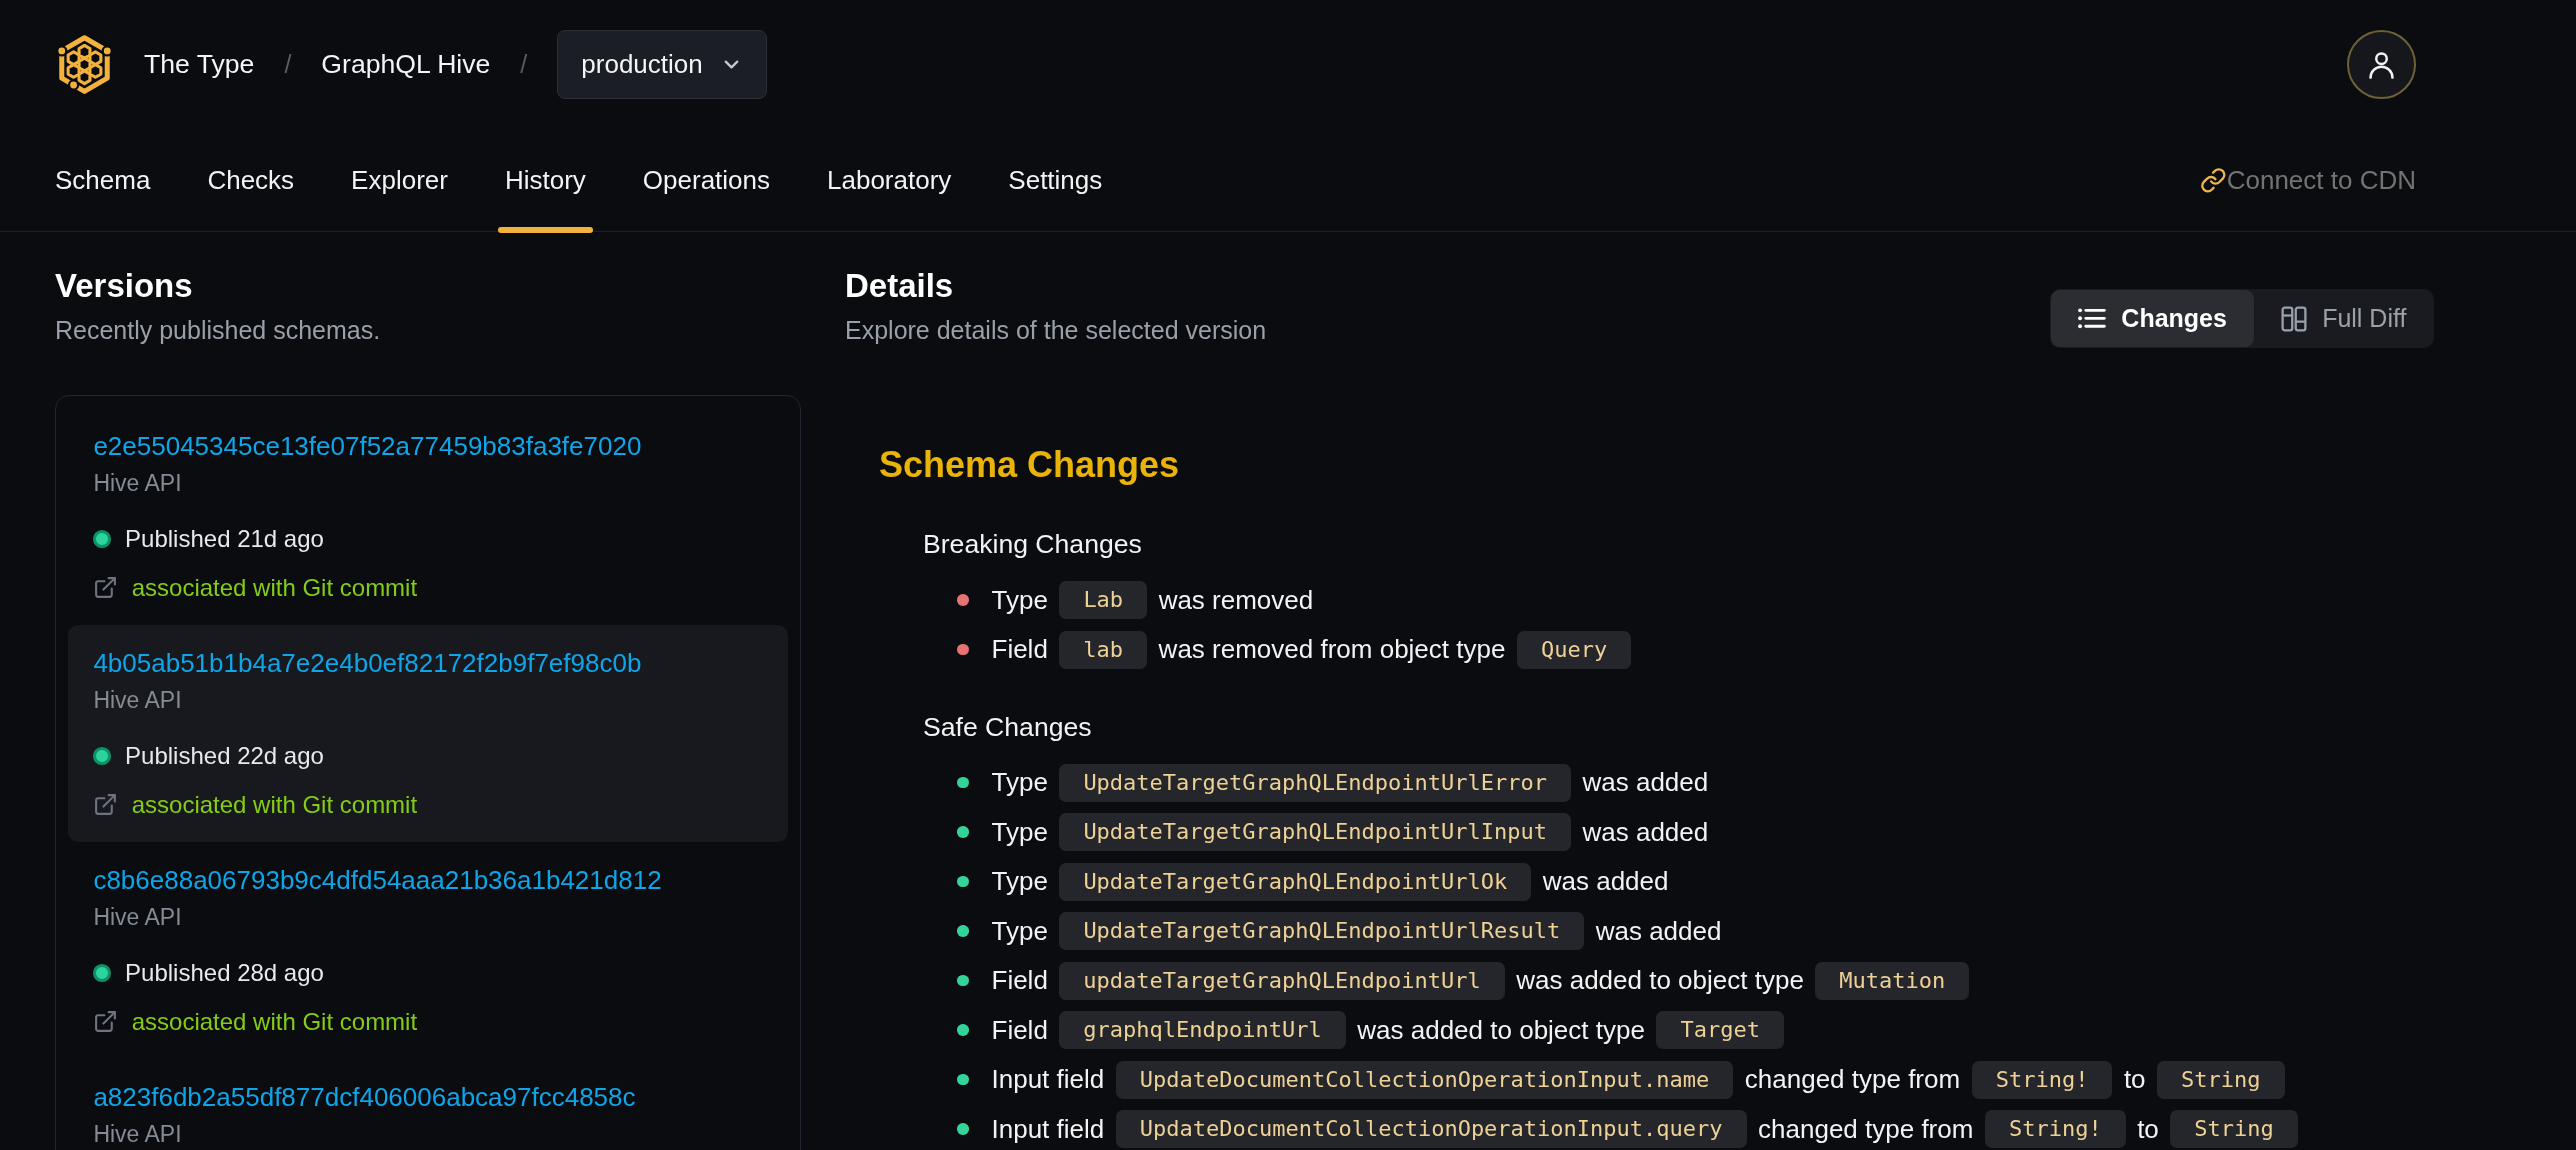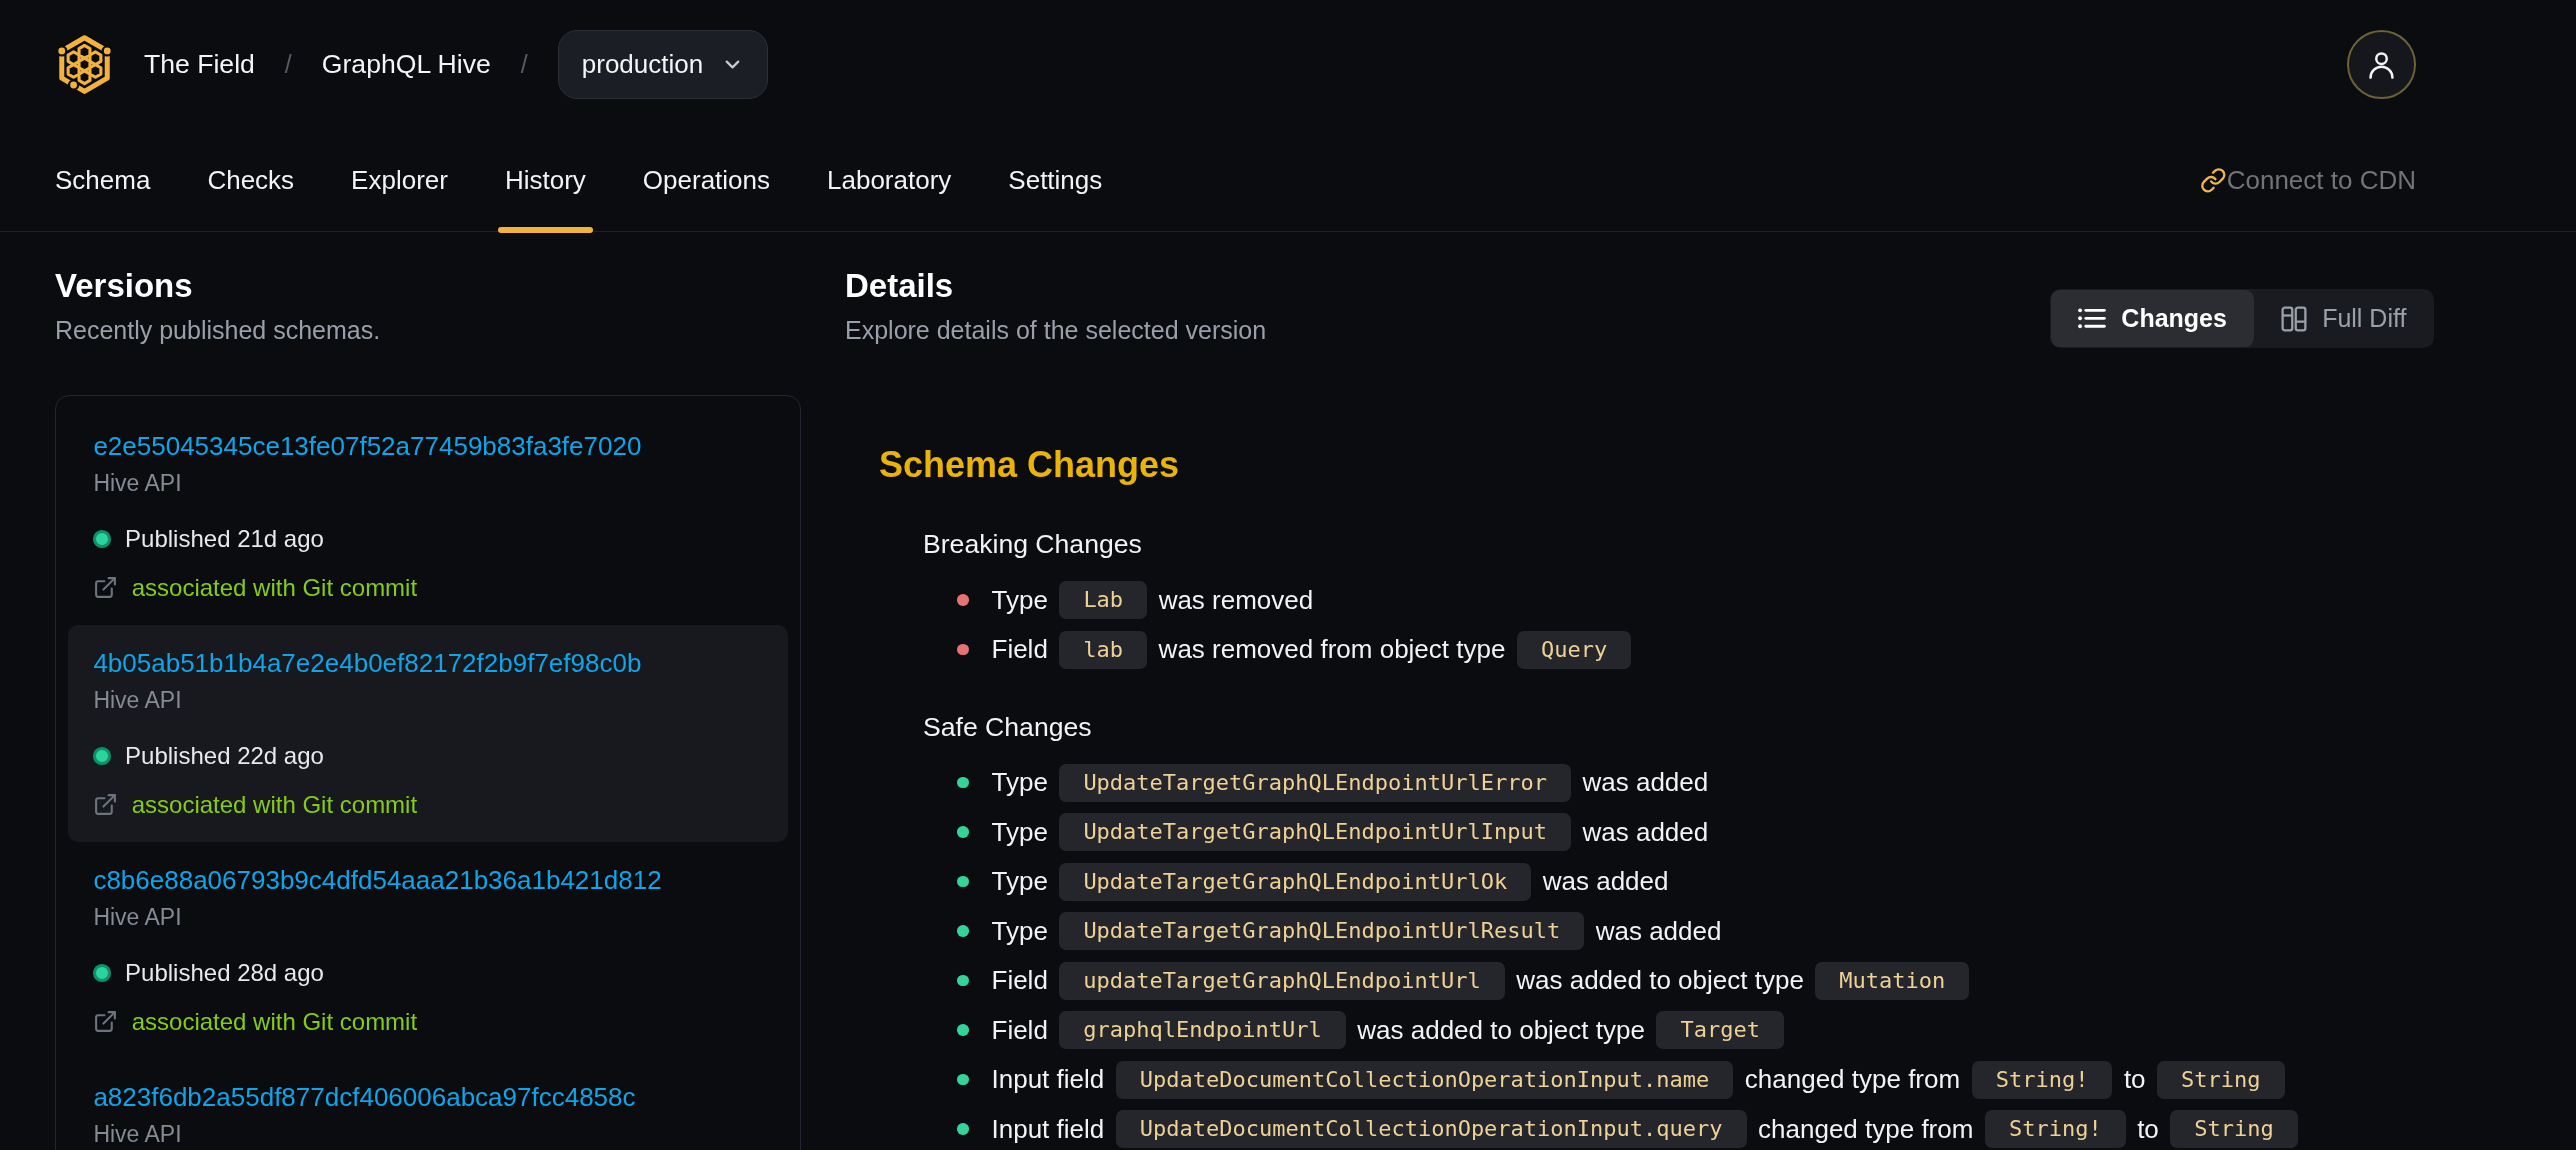--- a/index.html
+++ b/index.html
@@ -8,21 +8,21 @@
     width:2576px; height:1151px; overflow:hidden;
     background:#0a0c10; color:#eef0f3;
     font-family:"Liberation Sans", sans-serif;
   }
   
   .top { display:flex; align-items:center; height:129px; padding:0 160px 0 55px; }
   .logo { width:59px; height:60px; flex:none; }
   .crumb { font-size:26.6px; font-weight:500; color:#f4f5f7; margin-left:30px; }
   .crumb-sep { font-size:25px; color:#565c66; margin-left:30px; }
   .target-btn { margin-left:30px; display:flex; align-items:center; gap:17.7px;
-    background:#1b1e24; border:0.9px solid #2b2f37; border-radius:19px;
+    background:#1b1e24; border:0.9px solid #2b2f37; border-radius:8px;
     height:69px; padding:0 23px; font-size:26px; color:#f4f5f7; cursor:pointer; }
   .avatar { margin-left:auto; width:69px; height:69px; border-radius:50%;
     background:#15171c; border:2.7px solid #6e6134; display:flex; align-items:center; justify-content:center; cursor:pointer; }
   
   .nav { display:flex; align-items:center; height:103px; padding:0 160px 0 55px;
     border-bottom:1.8px solid #1c2028; }
   .tab { font-size:26px; color:#f2f3f5; margin-right:57px; height:100%;
     display:flex; align-items:center; position:relative; cursor:pointer; }
   .tab.active::after { content:""; position:absolute; left:-7px; right:-7px; bottom:-1.8px;
     height:6.2px; border-radius:3.5px; background:#f3b23c; }
@@ -81,21 +81,21 @@
       <path d="M32 39.5 L38 43 L38 50 L32 53.5 L26 50 L26 43 Z"></path>
       <path d="M20 18.5 L26 22 L26 29 L20 32.5 L14 29 L14 22 Z"></path>
       <path d="M44 18.5 L50 22 L50 29 L44 32.5 L38 29 L38 22 Z"></path>
       <path d="M20 32.5 L26 36 L26 43 L20 46.5 L14 43 L14 36 Z"></path>
       <path d="M44 32.5 L50 36 L50 43 L44 46.5 L38 43 L38 36 Z"></path>
     </g>
     <circle cx="7" cy="17.5" r="5" fill="#f3b23c" stroke="#0a0c10" stroke-width="2.5"></circle>
     <circle cx="57" cy="17.5" r="5" fill="#f3b23c" stroke="#0a0c10" stroke-width="2.5"></circle>
     <circle cx="20" cy="55" r="5" fill="#f3b23c" stroke="#0a0c10" stroke-width="2.5"></circle>
   </svg>
-  <span class="crumb">The Field</span>
+  <span class="crumb">The Type</span>
   <span class="crumb-sep">/</span>
   <span class="crumb">GraphQL Hive</span>
   <span class="crumb-sep">/</span>
   <button class="target-btn" style="font-family:inherit;">
     <span>production</span>
     <svg width="23" height="23" viewBox="0 0 24 24" fill="none" stroke="#c6cad0" stroke-width="2.4" stroke-linecap="round" stroke-linejoin="round">
       <polyline points="6 9 12 15 18 9"></polyline>
     </svg>
   </button>
   <div class="avatar">

